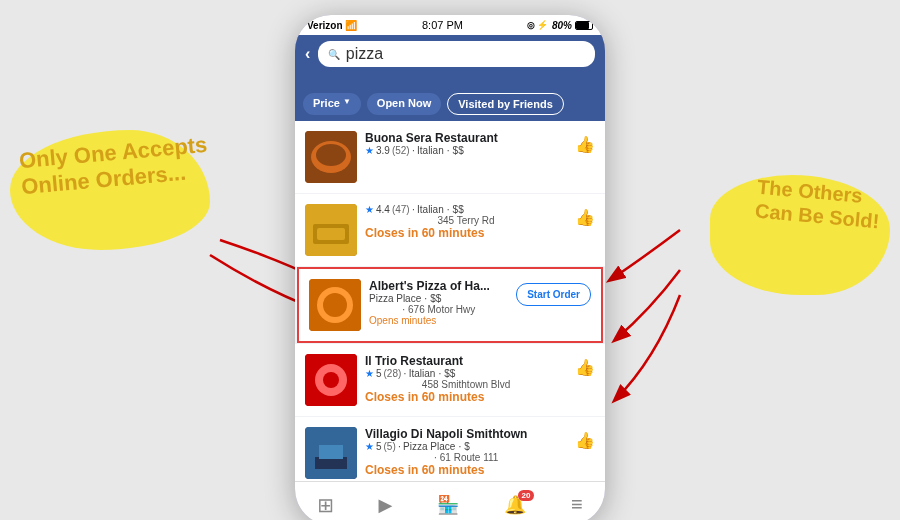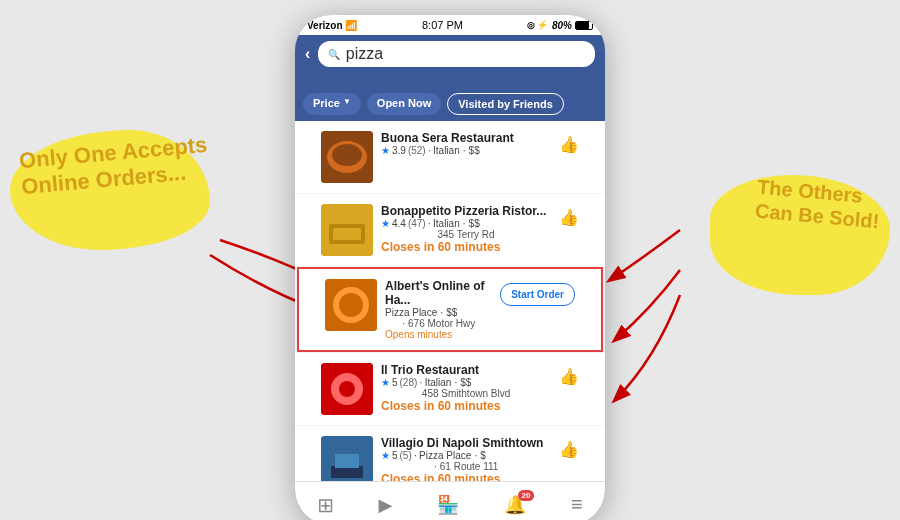--- a/index.html
+++ b/index.html
@@ -94,21 +94,21 @@
       margin-top: 16px;
     }
     .filter-tab.active {
       background: #3b5998;
       border: 1.5px solid #fff;
     }
 
     .restaurant-item {
       background: #fff;
       margin-bottom: 1px;
-      padding: 10px 26px;
+      padding: 10px 10px;
       display: flex;
       align-items: flex-start;
       gap: 8px;
       position: relative;
     }
     .restaurant-item.highlighted {
       border: 2px solid #e53e3e;
       margin: 0 2px 1px;
     }
 
@@ -364,21 +364,20 @@
 
         <div class="restaurant-item">
           <div class="food-img thumb-2">
             <svg viewBox="0 0 52 52">
                 <rect width="52" height="52" fill="#DAA520"></rect>
                 <rect x="8" y="20" width="36" height="20" fill="#b8860b" rx="2"></rect>
                 <rect x="12" y="24" width="28" height="12" fill="#DAA520" rx="2"></rect>
               </svg>
           </div>
           <div class="restaurant-info">
-            <div class="restaurant-name">Bonappetito Pizzeria Ristor...</div>
             <div class="restaurant-stars">
               <span class="star">★</span>
               <span>4.4</span>
               <span class="review-count">(47)</span>
               <span> · </span>
               <span>Italian · $$</span>
             </div>
             <div class="restaurant-addr">345 Terry Rd</div>
             <div class="close-soon">Closes in 60 minutes</div>
           </div>
@@ -387,21 +386,21 @@
 
         <div class="restaurant-item highlighted" style="background:#fff;">
           <div class="food-img thumb-3">
             <svg viewBox="0 0 52 52">
                 <rect width="52" height="52" fill="#cc6600"></rect>
                 <circle cx="26" cy="26" r="18" fill="#ff9933"></circle>
                 <circle cx="26" cy="26" r="12" fill="#cc6600"></circle>
               </svg>
           </div>
           <div class="restaurant-info">
-            <div class="restaurant-name">Albert's Online of Ha...</div>
+            <div class="restaurant-name">Albert's Pizza of Ha...</div>
             <div class="restaurant-stars">
               <span>Pizza Place · $$</span>
             </div>
             <div class="restaurant-addr">· 676 Motor Hwy</div>
             <div class="opens-tom">Opens minutes</div>
           </div>
           <div style="display:flex;flex-direction:column;align-items:flex-end;gap:4px;">
             <button class="start-order-btn">Start Order</button>
           </div>
         </div>

